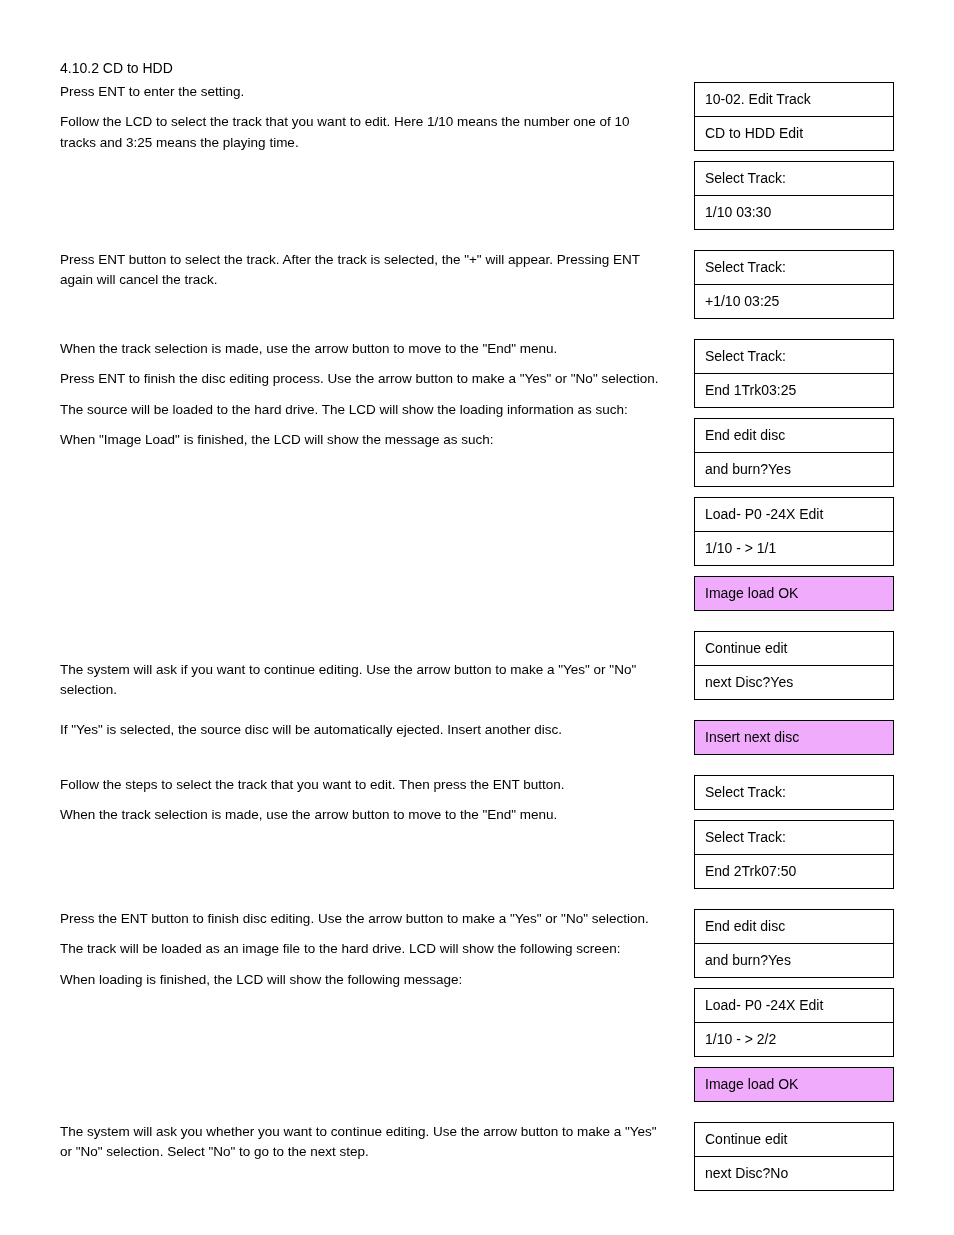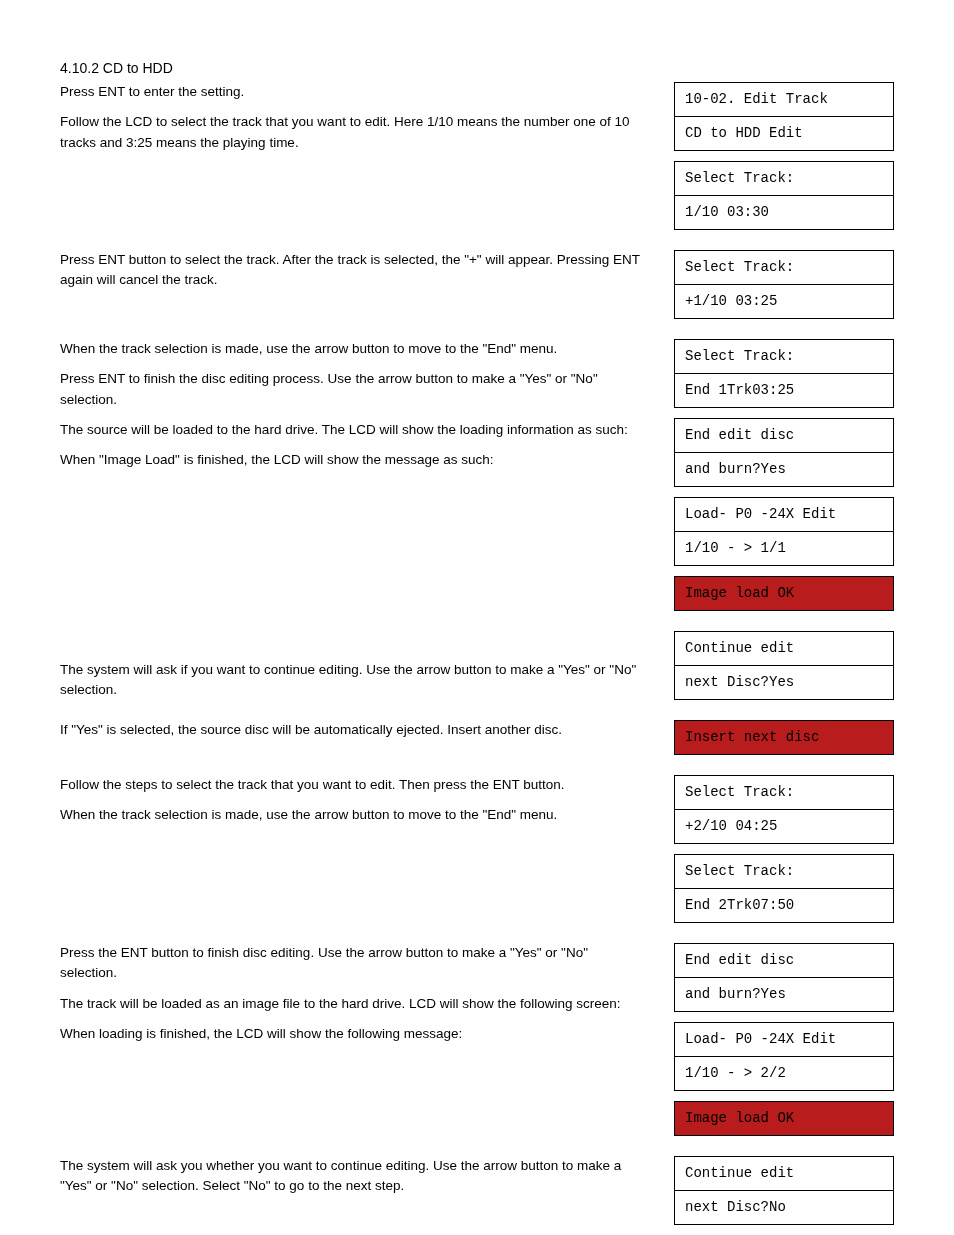--- a/index.html
+++ b/index.html
@@ -65,39 +65,38 @@
 
     .lcd-group .lcd-box:not(:first-child) {
       border-top: none;
     }
 
     .lcd-standalone {
       border: 1.5px solid #000;
       padding: 6px 10px;
       font-size: 14px;
       line-height: 1.5;
-      background: #b91c1c;
+      background: #f0abfc;
       margin-bottom: 10px;
     }
 
     
     .sync-row {
       display: flex;
       gap: 28px;
       margin-bottom: 0;
     }
 
     .sync-left {
       flex: 1;
     }
 
     .sync-right {
-      width: 220px;
+      width: 200px;
       flex-shrink: 0;
-      font-family: Liberation Mono, monospace;
     }
   </style>
 </head>
 <body>
 
 <div class="page-container">
 
   <div class="section-title"> 4.10.2 CD to HDD</div>
 
 
@@ -176,21 +175,20 @@
   </div>
 
   <div class="sync-row" style="margin-bottom:10px;">
     <div class="sync-left">
       <div class="text-block">Follow the steps to select the track that you want to edit. Then press the ENT button.</div>
       <div class="text-block">When the track selection is made, use the arrow button to move to the "End" menu.</div>
     </div>
     <div class="sync-right">
       <div class="lcd-group">
         <div class="lcd-box">Select Track:</div>
-        <div class="lcd-box">+2/10 04:25</div>
       </div>
       <div class="lcd-group">
         <div class="lcd-box">Select Track:</div>
         <div class="lcd-box">End 2Trk07:50</div>
       </div>
     </div>
   </div>
 
   <div class="sync-row" style="margin-bottom:10px;">
     <div class="sync-left">

